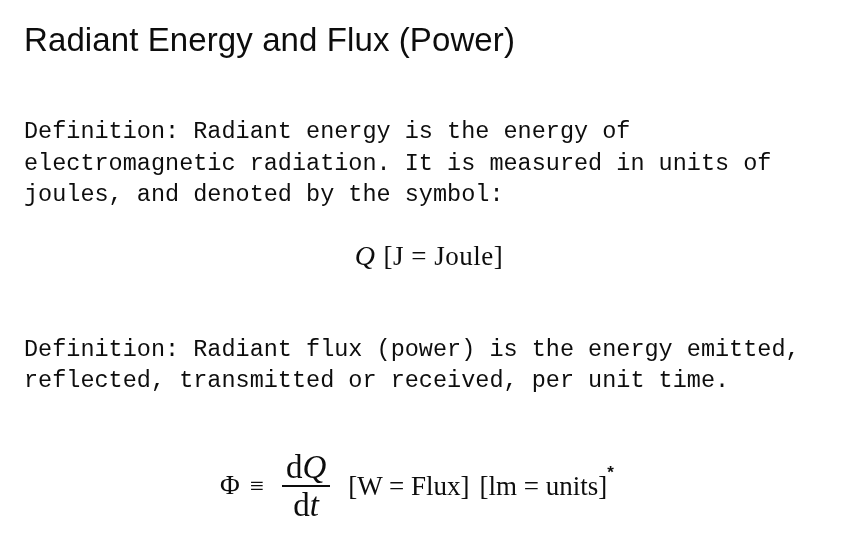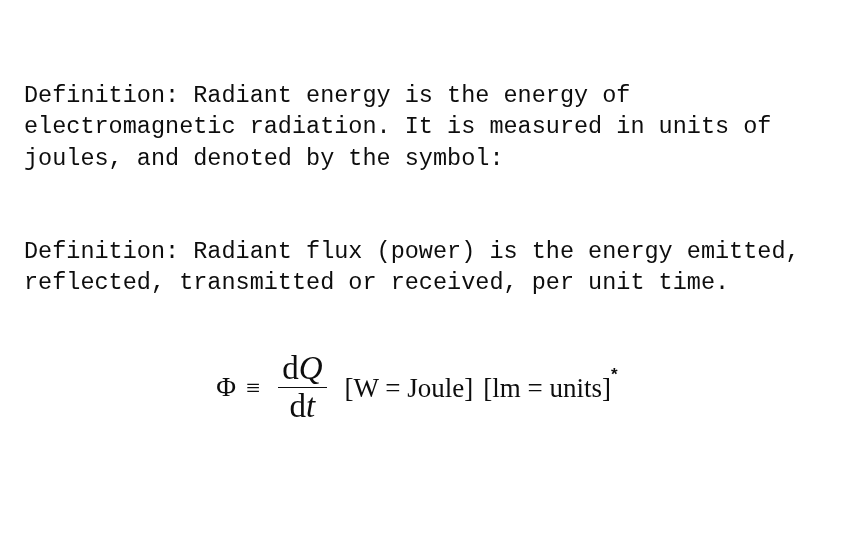--- a/index.html
+++ b/index.html
@@ -115,32 +115,36 @@
     position: relative;
     top: -7px;
     left: 0px;
   }
 </style>
 </head>
 <body>
 
 <div class="slide">
 
+  <h1 class="slide-title">Radiant Energy and Flux (Power)</h1>
 
   <p class="para para-1">Definition: Radiant energy is the energy of electromagnetic radiation. It is measured in units of joules, and denoted by the symbol:</p>
 
+  <div class="formula formula-1">
+    <span class="var">Q</span><span class="units">[J = Joule]</span>
+  </div>
 
   <p class="para para-2">Definition: Radiant flux (power) is the energy emitted, reflected, transmitted or received, per unit time.</p>
 
   <div class="formula formula-2">
     <span class="f2-inner">
       <span class="phi">Φ</span>
       <span class="equiv">≡</span>
       <span class="frac">
         <span class="num"><span>d</span><span class="it">Q</span></span>
         <span class="bar"></span>
         <span class="den"><span>d</span><span class="it">t</span></span>
       </span>
-      <span class="bracket-units"><span>[W = Joule]</span><span class="second">[lm = units]</span><span class="asterisk">*</span></span>
+      <span class="bracket-units"><span>[W = Flux]</span><span class="second">[lm = units]</span><span class="asterisk">*</span></span>
     </span>
   </div>
 
 </div>
 
 </body></html>

